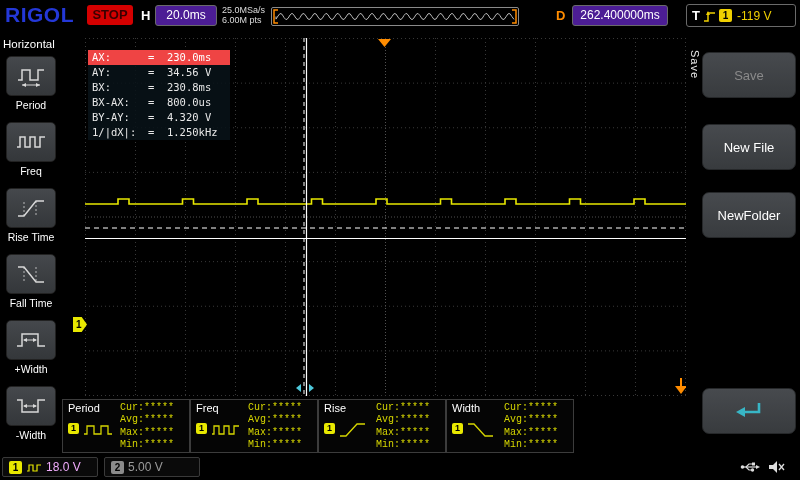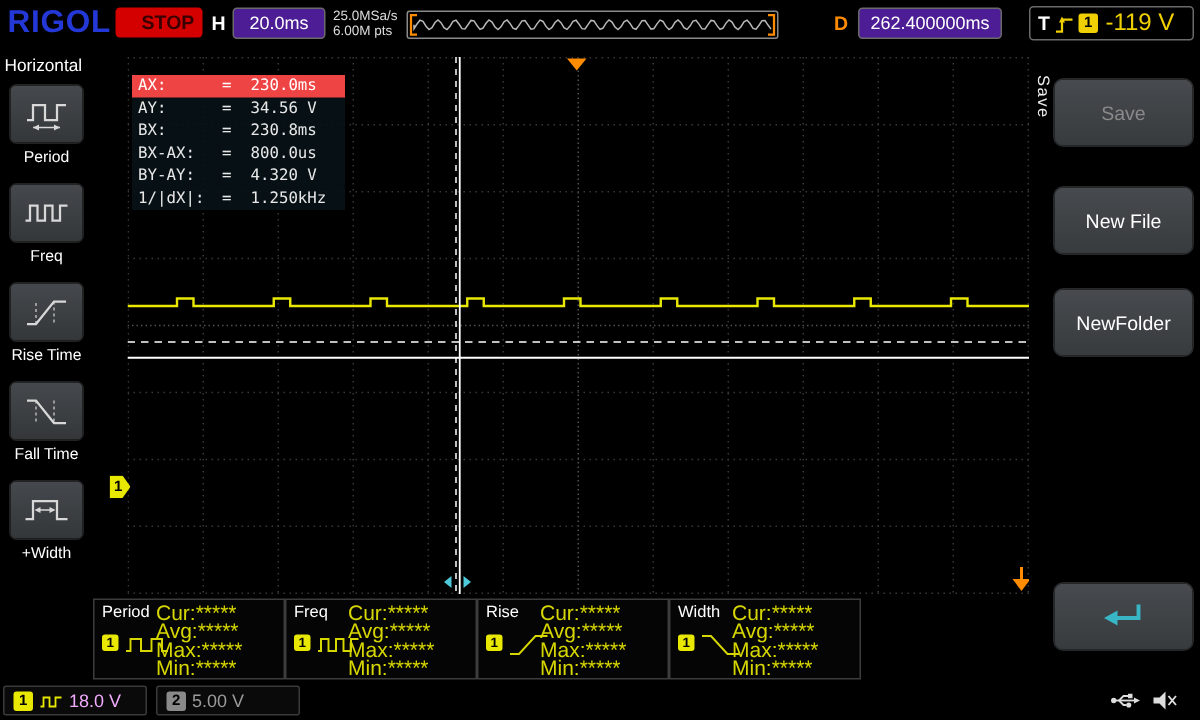--- a/index.html
+++ b/index.html
@@ -2,35 +2,35 @@
 <html><head>
 <meta charset="utf-8">
 <style>
   html,body{margin:0;padding:0;background:#000;}
   #screen{position:relative;width:800px;height:480px;background:#000;overflow:hidden;
           font-family:"Liberation Sans",sans-serif;color:#fff;}
   
   .topbar{position:absolute;left:0;top:0;width:800px;height:32px;}
   .topbar > *{position:absolute;}
   .brand{left:5px;top:3px;font-size:21px;font-weight:bold;color:#2438d8;letter-spacing:0.5px;}
-  .stop{left:77px;top:5px;width:46px;height:20px;background:#d40000;border-radius:3px;
-        color:#3a0000;font-weight:bold;font-size:13px;text-align:center;line-height:20px;padding-left:12px;}
+  .stop{left:87px;top:5px;width:46px;height:20px;background:#d40000;border-radius:3px;
+        color:#3a0000;font-weight:bold;font-size:13px;text-align:center;line-height:20px;}
   .hlbl{left:141px;top:8px;font-weight:bold;font-size:13px;color:#fff;}
   .tbox{border:1px solid #6a6a6a;border-radius:3px;background:#4c1d95;color:#fff;font-size:12px;text-align:center;}
   .timebase{left:155px;top:5px;width:60px;height:19px;line-height:19px;}
   .rate{left:222px;top:5px;font-size:9px;color:#ddd;line-height:10px;white-space:nowrap;}
   .preview{left:271px;top:7px;width:248px;height:19px;border:1px solid #8a8a8a;border-radius:2px;box-sizing:border-box;}
   .dlbl{left:556px;top:8px;color:#ff8c00;font-weight:bold;font-size:13px;}
   .delay{left:572px;top:5px;width:94px;height:19px;line-height:19px;}
   .trigbox{left:686px;top:4px;width:110px;height:23px;border:1px solid #6a6a6a;border-radius:3px;
            display:flex;align-items:center;gap:3px;padding:0 5px;box-sizing:border-box;}
   .tlbl{font-weight:bold;font-size:13px;color:#fff;}
   .tch{width:13px;height:13px;background:#f0d000;color:#000;font-size:10px;font-weight:bold;
        text-align:center;line-height:13px;border-radius:2px;display:inline-block;}
-  .tlev{color:#f0d000;font-size:16px;margin-left:2px;}
+  .tlev{color:#f0d000;font-size:12px;margin-left:2px;}
   
   .leftmenu{position:absolute;left:0;top:0;width:62px;height:455px;}
   .lm-title{position:absolute;top:38px;left:3px;color:#fff;font-size:11.5px;}
   .menu-item{position:absolute;left:0;width:62px;text-align:center;cursor:pointer;}
   .mi-box{width:48px;height:38px;margin:0 auto;background:linear-gradient(#45484c,#34373a);
           border:1px solid #222;border-radius:5px;display:flex;align-items:center;justify-content:center;}
   .mi-label{color:#fff;font-size:10.5px;margin-top:3px;white-space:nowrap;}
   
   .grat{position:absolute;left:85px;top:38px;width:601px;height:358px;background:#000;}
   .readout{position:absolute;left:3px;top:12px;width:142px;background:rgba(8,18,24,0.88);
@@ -42,22 +42,22 @@
   .chmark{position:absolute;left:73px;top:317px;width:14px;height:15px;background:#e8e800;color:#000;
           font-size:10px;font-weight:bold;text-align:left;padding-left:3px;line-height:15px;
           clip-path:polygon(0 0,62% 0,100% 50%,62% 100%,0 100%);box-sizing:border-box;}
   
   .meas{position:absolute;left:62px;top:399px;width:512px;height:54px;display:flex;}
   .mpanel{width:126px;height:52px;border:1px solid #3c3c3c;background:#050505;position:relative;cursor:pointer;}
   .mp-name{position:absolute;top:2px;left:5px;font-size:11px;color:#fff;}
   .mp-ch{position:absolute;top:23px;left:5px;width:11px;height:11px;background:#e8e800;color:#000;
          font-size:9px;font-weight:bold;text-align:center;line-height:11px;border-radius:2px;}
   .mp-glyph{position:absolute;left:20px;top:22px;}
-  .mp-vals{position:absolute;left:41px;top:2px;font-family:Liberation Sans, sans-serif;
-           font-size:14px;color:#d6d600;line-height:12.3px;white-space:nowrap;}
+  .mp-vals{position:absolute;left:57px;top:2px;font-family:Liberation Mono, monospace;
+           font-size:10px;color:#d6d600;line-height:12.3px;white-space:nowrap;}
   
   .chbox{position:absolute;top:457px;height:20px;border:1px solid #3a3a3a;border-radius:2px;
          display:flex;align-items:center;gap:4px;padding:0 6px;background:#0a0a0a;box-sizing:border-box;cursor:pointer;}
   .ch1{left:2px;width:96px;}
   .ch2{left:104px;width:96px;}
   .chbadge{width:13px;height:13px;font-size:10px;font-weight:bold;text-align:center;line-height:13px;border-radius:2px;}
   .chbadge.y{background:#e8e800;color:#000;}
   .chbadge.g{background:#8a8a8a;color:#000;}
   .chscale{font-size:12px;}
   .chscale.y{color:#f0abfc;}
@@ -154,20 +154,31 @@
         <svg width="32" height="26" viewBox="0 0 32 26">
           <path d="M2,19 h5 v-12 h16 v12 h7" fill="none" stroke="#d8d8d8" stroke-width="1.5"></path>
           <path d="M9,13 h12" stroke="#d8d8d8" stroke-width="1"></path>
           <polygon points="8,13 12,11 12,15" fill="#d8d8d8"></polygon>
           <polygon points="22,13 18,11 18,15" fill="#d8d8d8"></polygon>
         </svg>
       </div>
       <div class="mi-label">+Width</div>
     </div>
 
+    <div class="menu-item" style="top:386px">
+      <div class="mi-box">
+        <svg width="32" height="26" viewBox="0 0 32 26">
+          <path d="M2,7 h5 v12 h16 v-12 h7" fill="none" stroke="#d8d8d8" stroke-width="1.5"></path>
+          <path d="M9,13 h12" stroke="#d8d8d8" stroke-width="1"></path>
+          <polygon points="8,13 12,11 12,15" fill="#d8d8d8"></polygon>
+          <polygon points="22,13 18,11 18,15" fill="#d8d8d8"></polygon>
+        </svg>
+      </div>
+      <div class="mi-label">-Width</div>
+    </div>
   </div>
 
   <div class="grat">
     <svg id="scope-svg" width="601" height="358">
         <line x1="0.5" y1="0" x2="0.5" y2="358" stroke="#383838" stroke-width="1" stroke-dasharray="1 3"></line>
         <line x1="50.5" y1="0" x2="50.5" y2="358" stroke="#383838" stroke-width="1" stroke-dasharray="1 3"></line>
         <line x1="100.5" y1="0" x2="100.5" y2="358" stroke="#383838" stroke-width="1" stroke-dasharray="1 3"></line>
         <line x1="150.5" y1="0" x2="150.5" y2="358" stroke="#383838" stroke-width="1" stroke-dasharray="1 3"></line>
         <line x1="200.5" y1="0" x2="200.5" y2="358" stroke="#383838" stroke-width="1" stroke-dasharray="1 3"></line>
         <line x1="250.5" y1="0" x2="250.5" y2="358" stroke="#383838" stroke-width="1" stroke-dasharray="1 3"></line>

